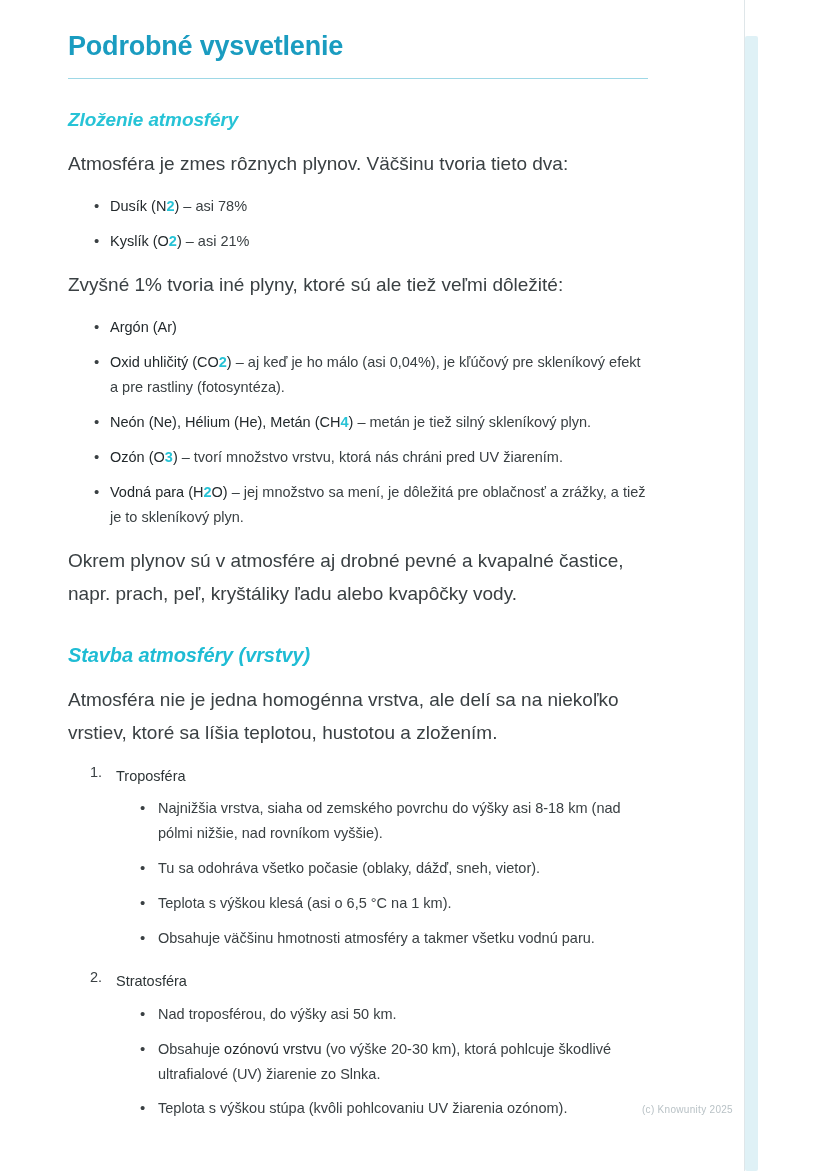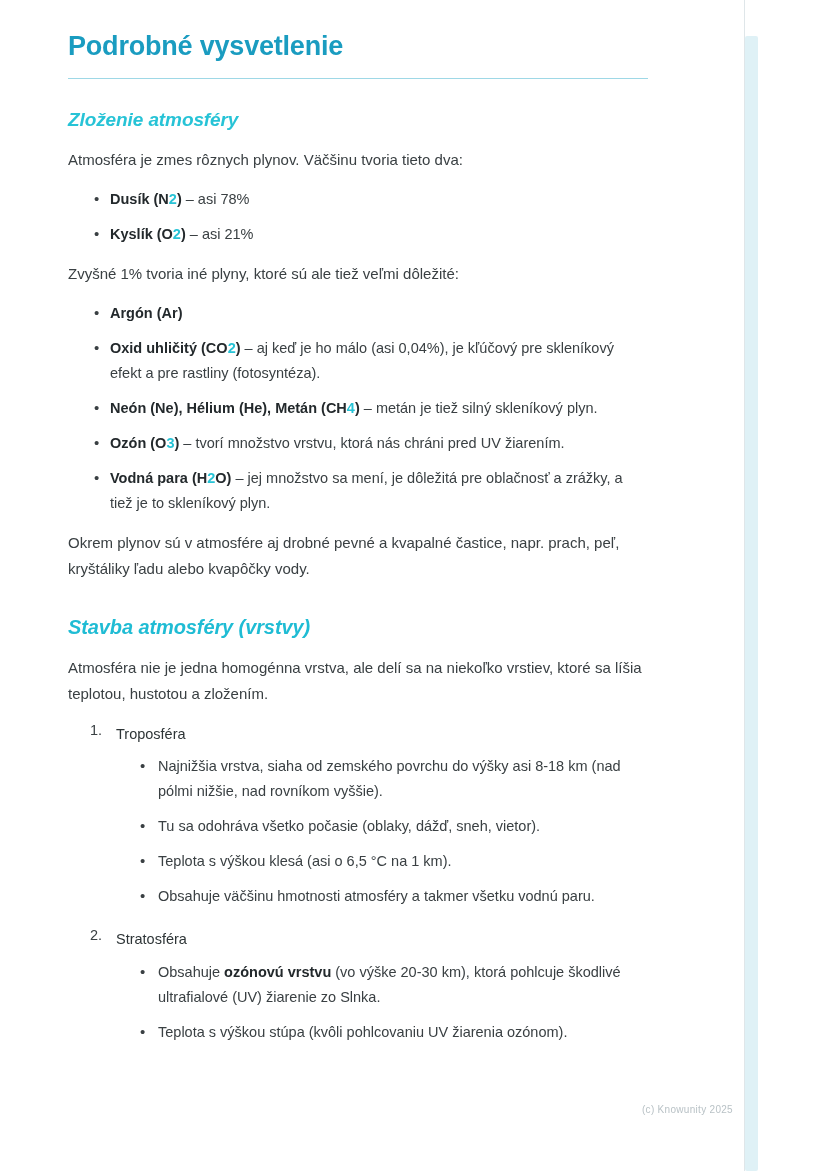--- a/index.html
+++ b/index.html
@@ -48,21 +48,21 @@
     margin: 0 0 16px 0;
     letter-spacing: -0.1px;
     font-style: italic;
   }
   h2.section-title.second {
     margin-top: 34px;
     font-size: 20px;
     color: #1fbcd4;
   }
   p.para {
-    font-size: 15px;
+    font-size: 19px;
     line-height: 1.75;
     margin: 4px 0 14px 0;
     color: #3a4043;
   }
   ul.bullets {
     list-style: none;
     margin: 0 0 14px 0;
     padding: 0 0 0 26px;
   }
   ul.bullets > li {
@@ -125,21 +125,21 @@
   }
   ul.sub-bullets > li::before {
     content: "•";
     position: absolute;
     left: 0;
     top: -1px;
     font-size: 15px;
     color: #3a4043;
   }
   b, strong, .b {
-    font-weight: bold;
+    font-weight: normal;
     color: #23292c;
   }
   .sub {
     color: #27c3d6;
     font-weight: bold;
   }
   .scrollbar-track {
     position: absolute;
     right: 0;
     top: 0;
@@ -230,20 +230,21 @@
           <li>Najnižšia vrstva, siaha od zemského povrchu do výšky asi 8-18 km (nad pólmi nižšie, nad rovníkom vyššie).</li>
           <li>Tu sa odohráva všetko počasie (oblaky, dážď, sneh, vietor).</li>
           <li>Teplota s výškou klesá (asi o 6,5 °C na 1 km).</li>
           <li>Obsahuje väčšinu hmotnosti atmosféry a takmer všetku vodnú paru.</li>
         </ul>
       </li>
       <li class="num-item">
         <span class="num-label"></span>
         <div class="num-heading">Stratosféra</div>
         <ul class="sub-bullets">
+          <li>Nad troposférou, do výšky asi 50 km.</li>
           <li>Obsahuje <b>ozónovú vrstvu</b> (vo výške 20-30 km), ktorá pohlcuje škodlivé ultrafialové (UV) žiarenie zo Slnka.</li>
           <li>Teplota s výškou stúpa (kvôli pohlcovaniu UV žiarenia ozónom).</li>
         </ul>
       </li>
     </ol>
 
   </div>
 
   <div class="scrollbar-track"></div>
   <div class="scrollbar-divider"></div>

